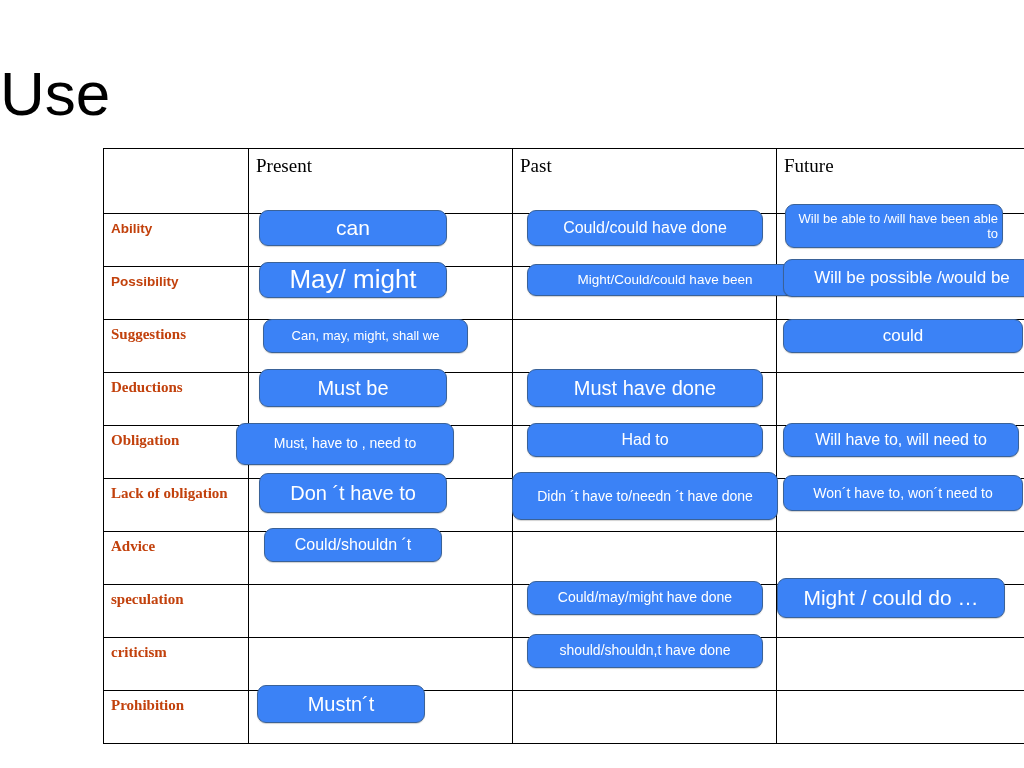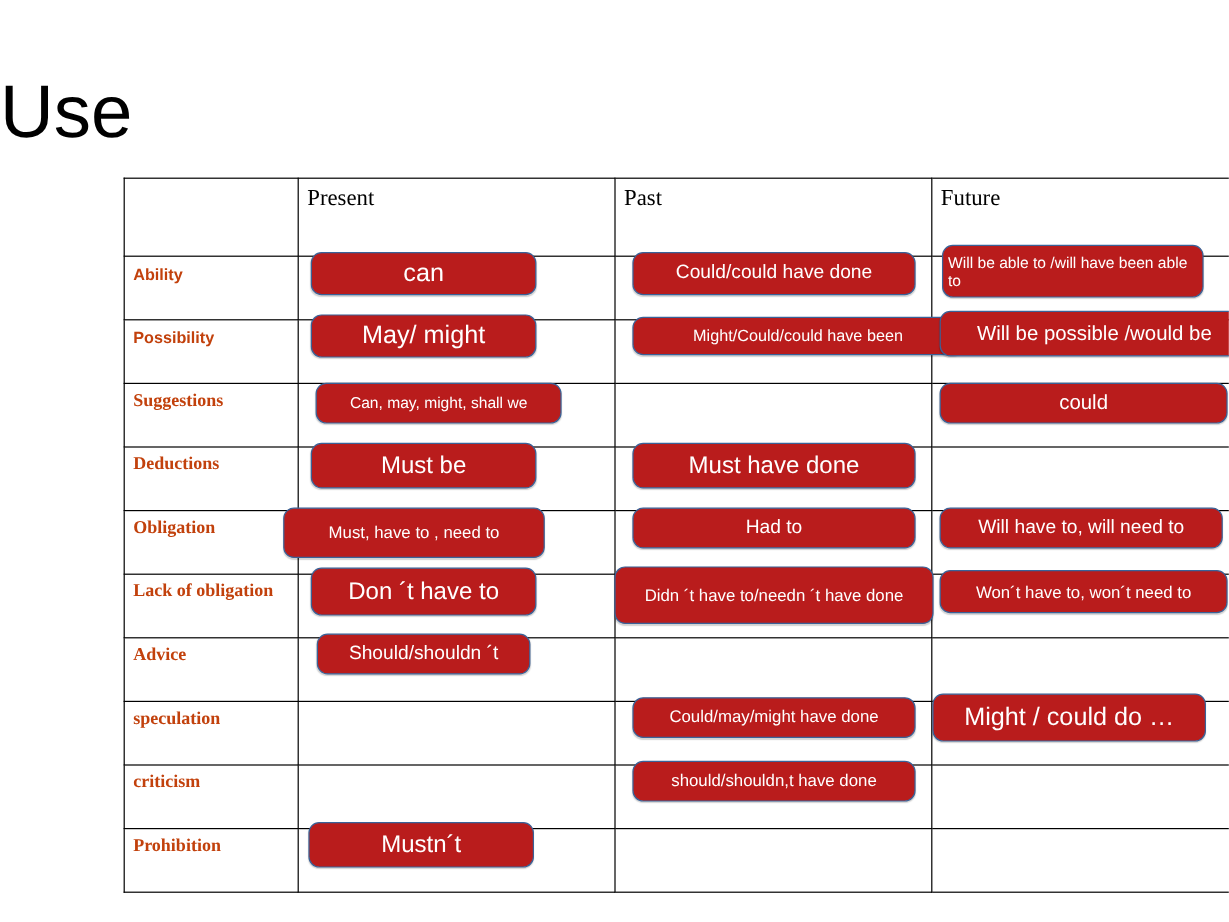--- a/index.html
+++ b/index.html
@@ -72,30 +72,30 @@
   }
   .rowlabel.sans {
     font-family: "Liberation Sans", sans-serif;
     font-size: 13.5px;
   }
 
   
   .pill {
     position: absolute;
     box-sizing: border-box;
-    background: #b91c1c;
+    background: #3b82f6;
     border: 1.4px solid #3a6298;
     border-radius: 9px;
     color: #ffffff;
     font-family: "Liberation Sans", sans-serif;
     font-weight: 400;
     display: flex;
     align-items: center;
     justify-content: center;
-    text-align: left;
+    text-align: right;
     box-shadow: 0 1px 1px rgba(0,0,0,0.18);
     line-height: 1.12;
     padding: 0 4px;
     z-index: 5;
   }
   .pill.two-line { line-height: 1.18; }
 </style>
 </head>
 <body>
 
@@ -135,21 +135,21 @@
         </td>
         <td>
           <div class="pill two-line" style="width: 218px; left: 8px; top: -10px; height: 44px; font-size: 13px;">Will be able to /will have been able to</div>
         </td>
       </tr>
       <tr class="body-row">
         <td>
           <div class="rowlabel sans">Possibility</div>
         </td>
         <td>
-          <div class="pill" style="width: 188px; left: 10px; top: -5px; height: 36px; font-size: 21px;">May/ might</div>
+          <div class="pill" style="width: 188px; left: 10px; top: -5px; height: 36px; font-size: 26px;">May/ might</div>
         </td>
         <td>
           <div class="pill two-line" style="width: 276px; left: 14px; top: -3px; height: 32px; font-size: 13.5px;">Might/Could/could have been</div>
         </td>
         <td>
           <div class="pill" style="width: 258px; left: 6px; top: -8px; height: 38px; font-size: 17px;">Will be possible /would be</div>
         </td>
       </tr>
       <tr class="body-row">
         <td>
@@ -201,21 +201,21 @@
         </td>
         <td>
           <div class="pill two-line" style="width: 240px; left: 6px; top: -4px; height: 36px; font-size: 14px;">Won´t have to, won´t need to</div>
         </td>
       </tr>
       <tr class="body-row">
         <td>
           <div class="rowlabel">Advice</div>
         </td>
         <td>
-          <div class="pill" style="width: 178px; left: 15px; top: -4px; height: 34px; font-size: 16px;">Should/shouldn ´t</div>
+          <div class="pill" style="width: 178px; left: 15px; top: -4px; height: 34px; font-size: 16px;">Could/shouldn ´t</div>
         </td>
         <td></td>
         <td></td>
       </tr>
       <tr class="body-row">
         <td>
           <div class="rowlabel">speculation</div>
         </td>
         <td></td>
         <td>
@@ -233,19 +233,19 @@
         <td>
           <div class="pill" style="width: 236px; left: 14px; top: -4px; height: 34px; font-size: 14px;">should/shouldn,t have done</div>
         </td>
         <td></td>
       </tr>
       <tr class="body-row">
         <td>
           <div class="rowlabel">Prohibition</div>
         </td>
         <td>
-          <div class="pill" style="width: 188px; left: 8px; top: -6px; height: 38px; font-size: 20px;">Mustn´t</div>
+          <div class="pill" style="width: 168px; left: 8px; top: -6px; height: 38px; font-size: 20px;">Mustn´t</div>
         </td>
         <td></td>
         <td></td>
       </tr>
     </tbody>
 </table>
 
 </body></html>

